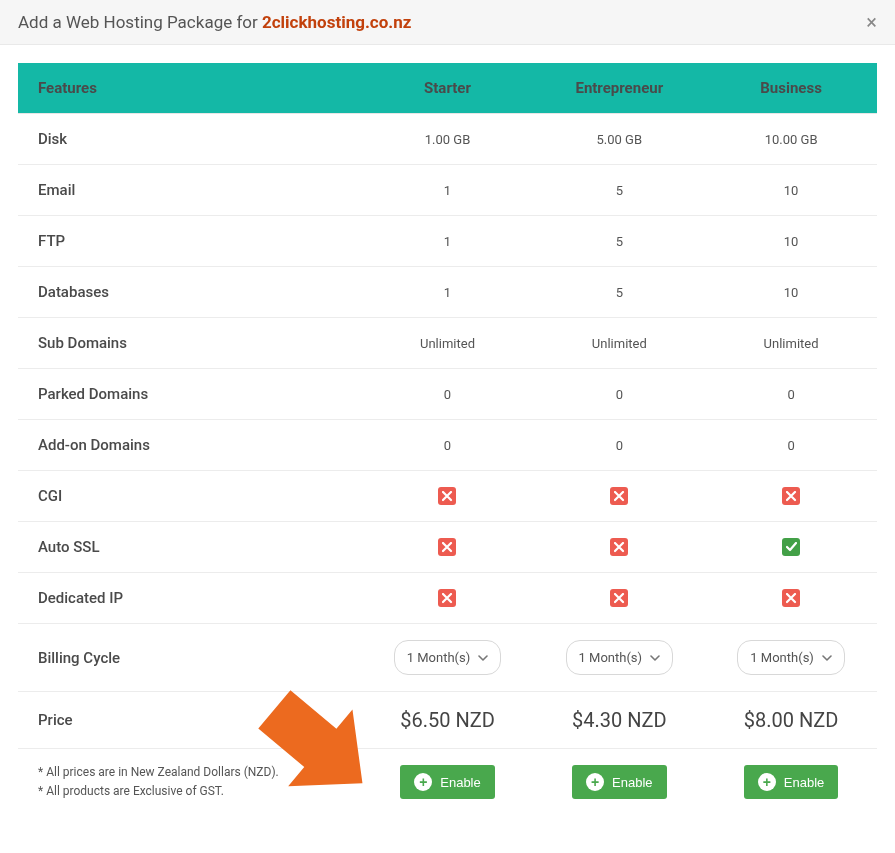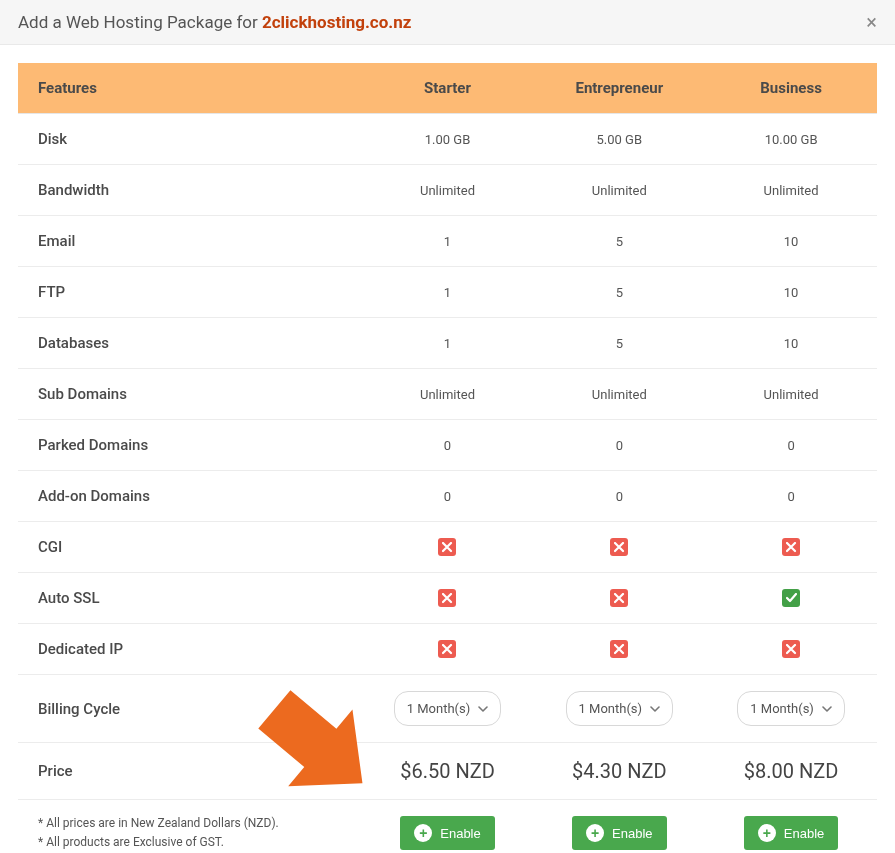--- a/index.html
+++ b/index.html
@@ -37,21 +37,21 @@
   }
   .content {
     padding: 18px 18px 0 18px;
   }
   table {
     width: 100%;
     border-collapse: collapse;
     table-layout: fixed;
   }
   thead th {
-    background: #fdba74;
+    background: #14b8a6;
     text-align: center;
     font-size: 15px;
     font-weight: 700;
     color: #4a4a4a;
     padding: 16px 10px;
     border-bottom: 1px solid #e6e6e6;
   }
   thead th:first-child { text-align: left; padding-left: 20px; }
   tbody td {
     text-align: center;
@@ -169,26 +169,20 @@
       </tr>
     </thead>
     <tbody id="tbody">
         <tr>
           <td>Disk</td>
           <td>1.00 GB</td>
           <td>5.00 GB</td>
           <td>10.00 GB</td>
         </tr>
         <tr>
-          <td>Bandwidth</td>
-          <td>Unlimited</td>
-          <td>Unlimited</td>
-          <td>Unlimited</td>
-        </tr>
-        <tr>
           <td>Email</td>
           <td>1</td>
           <td>5</td>
           <td>10</td>
         </tr>
         <tr>
           <td>FTP</td>
           <td>1</td>
           <td>5</td>
           <td>10</td>

